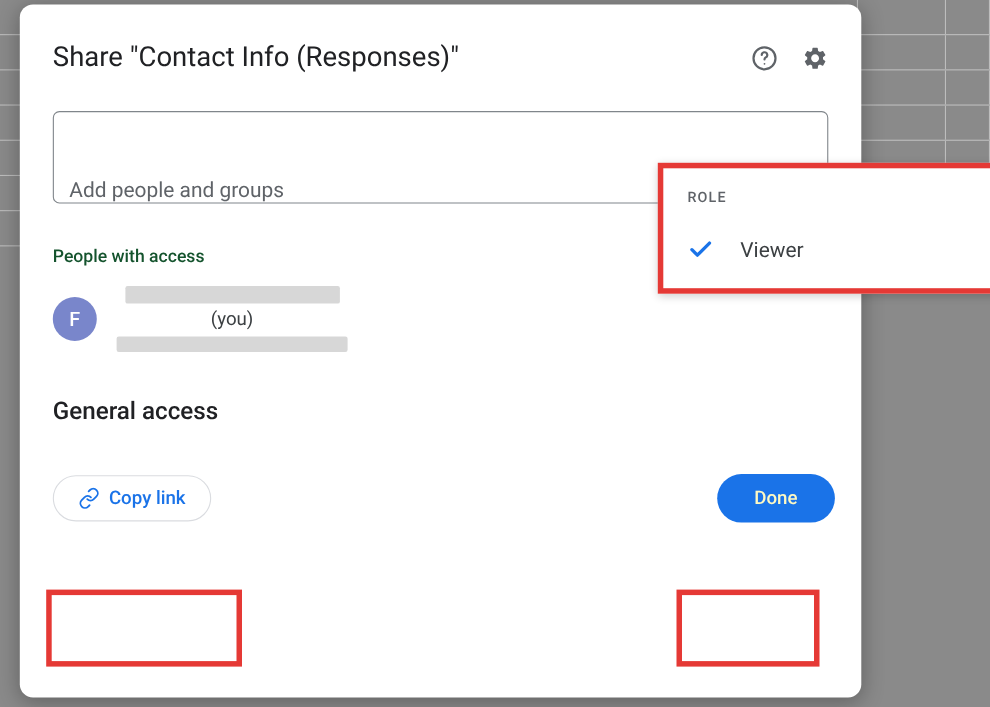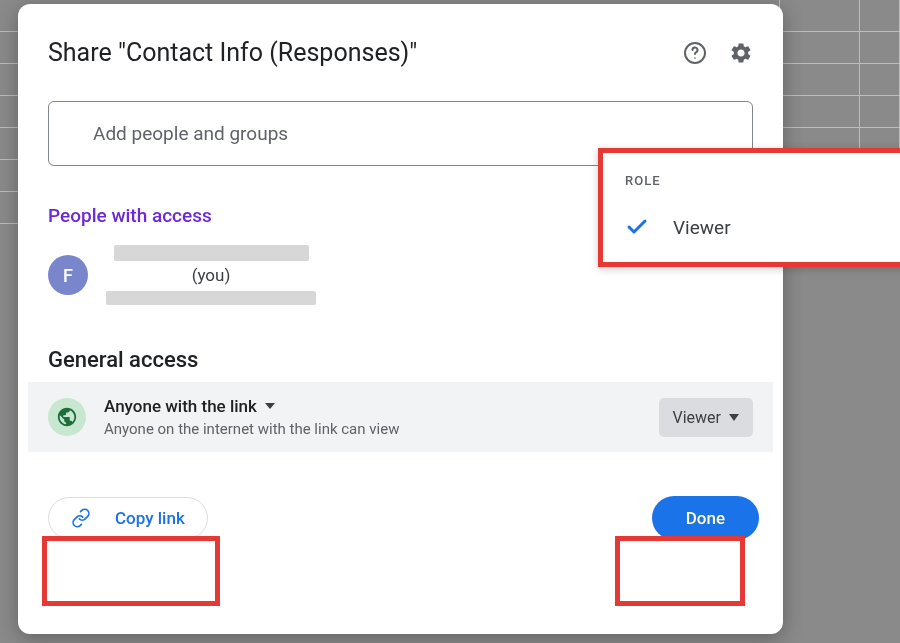--- a/index.html
+++ b/index.html
@@ -65,33 +65,33 @@
       display: flex;
       align-items: center;
       justify-content: center;
       cursor: pointer;
       color: #5f6368;
     }
     .add-people-input {
       margin: 20px 30px 0 30px;
       border: 1px solid #80868b;
       border-radius: 6px;
-      height: 65px;
-      display: flex;
-      align-items: center;
-      padding: 0 44px;
+      height: 84px;
+      display: flex;
+      align-items: flex-end;
+      padding: 0 14px;
     }
     .add-people-input span {
       color: #5f6368;
       font-size: 19px;
       font-weight: 400;
     }
     .section-label {
-      font-size: 19px;
-      color: #6d28d9;
+      font-size: 16px;
+      color: #14532d;
       font-weight: 500;
       margin: 38px 30px 0 30px;
     }
     .person-row {
       display: flex;
       align-items: center;
       margin: 18px 30px 0 30px;
       gap: 18px;
     }
     .avatar {
@@ -186,21 +186,21 @@
     }
     .dialog-footer {
       display: flex;
       align-items: center;
       justify-content: space-between;
       padding: 44px 24px 0 30px;
     }
     .copy-link-btn {
       display: inline-flex;
       align-items: center;
-      gap: 24px;
+      gap: 8px;
       border: 1px solid #dadce0;
       border-radius: 22px;
       padding: 10px 22px;
       color: #1a73e8;
       font-size: 17px;
       font-weight: 500;
       cursor: pointer;
       background: #fff;
     }
     .done-btn {
@@ -336,38 +336,20 @@
       <div class="person-name-row">
         <div class="redacted name"></div>
         <span class="you-label">(you)</span>
       </div>
       <div class="redacted email"></div>
     </div>
   </div>
 
   <div class="general-label">General access</div>
 
-  <div class="general-row">
-    <div class="globe-avatar">
-      <svg width="22" height="22" viewBox="0 0 24 24" fill="currentColor">
-        <path d="M12 2C6.48 2 2 6.48 2 12s4.48 10 10 10 10-4.48 10-10S17.52 2 12 2zm-1 17.93c-3.95-.49-7-3.85-7-7.93 0-.62.08-1.21.21-1.79L9 15v1c0 1.1.9 2 2 2v1.93zm6.9-2.54c-.26-.81-1-1.39-1.9-1.39h-1v-3c0-.55-.45-1-1-1H8v-2h2c.55 0 1-.45 1-1V7h2c1.1 0 2-.9 2-2v-.41c2.93 1.19 5 4.06 5 7.41 0 2.08-.8 3.97-2.1 5.39z"></path>
-      </svg>
-    </div>
-    <div class="general-info">
-      <div class="general-title-row">
-        <span class="general-title">Anyone with the link</span>
-        <div class="triangle-down small"></div>
-      </div>
-      <div class="general-desc">Anyone on the internet with the link can view</div>
-    </div>
-    <div class="role-dropdown">
-      <span>Viewer</span>
-      <div class="triangle-down"></div>
-    </div>
-  </div>
 
   <div class="dialog-footer">
     <div class="copy-link-btn">
       <svg width="20" height="20" viewBox="0 0 24 24" fill="none" stroke="#1a73e8" stroke-width="2">
         <path d="M10 13a5 5 0 0 0 7.07 0l3-3a5 5 0 0 0-7.07-7.07l-1.5 1.5" stroke-linecap="round"></path>
         <path d="M14 11a5 5 0 0 0-7.07 0l-3 3a5 5 0 0 0 7.07 7.07l1.5-1.5" stroke-linecap="round"></path>
       </svg>
       <span>Copy link</span>
     </div>
     <button class="done-btn">

